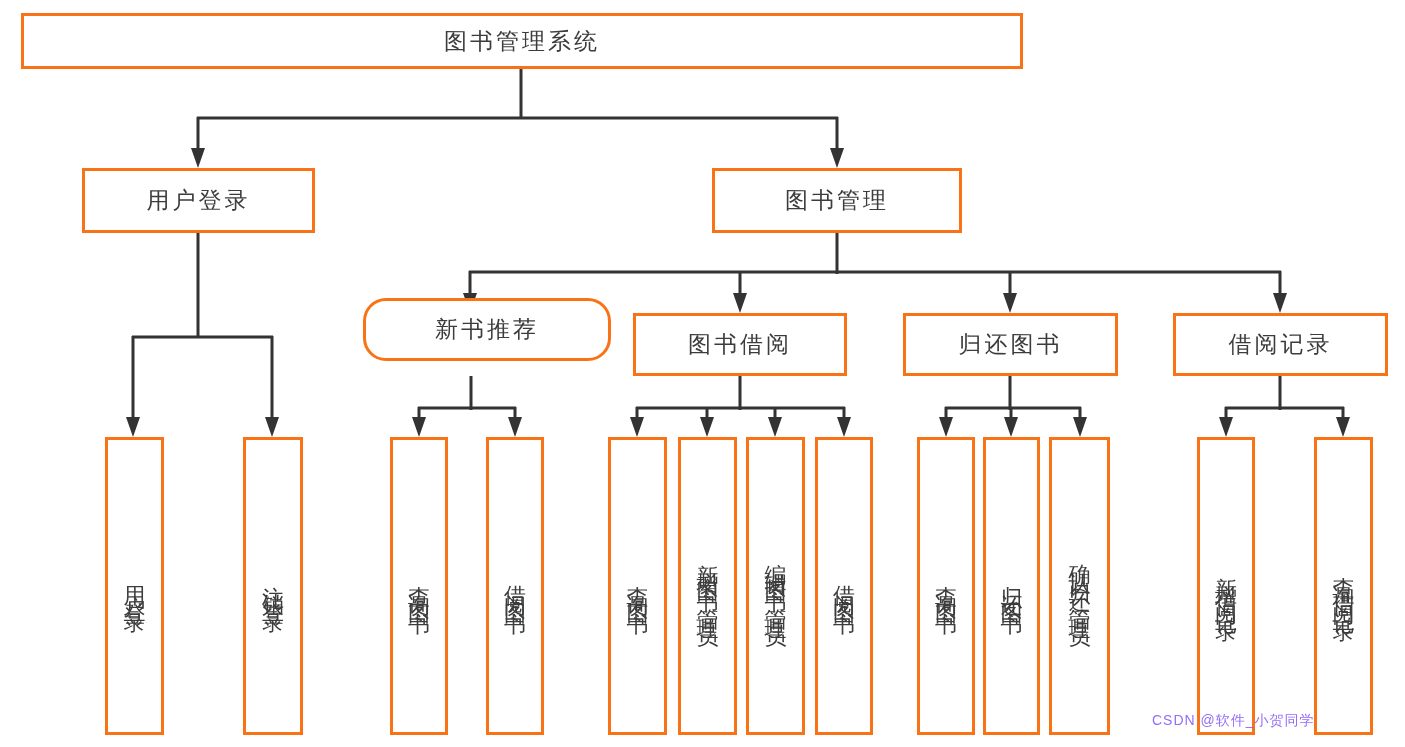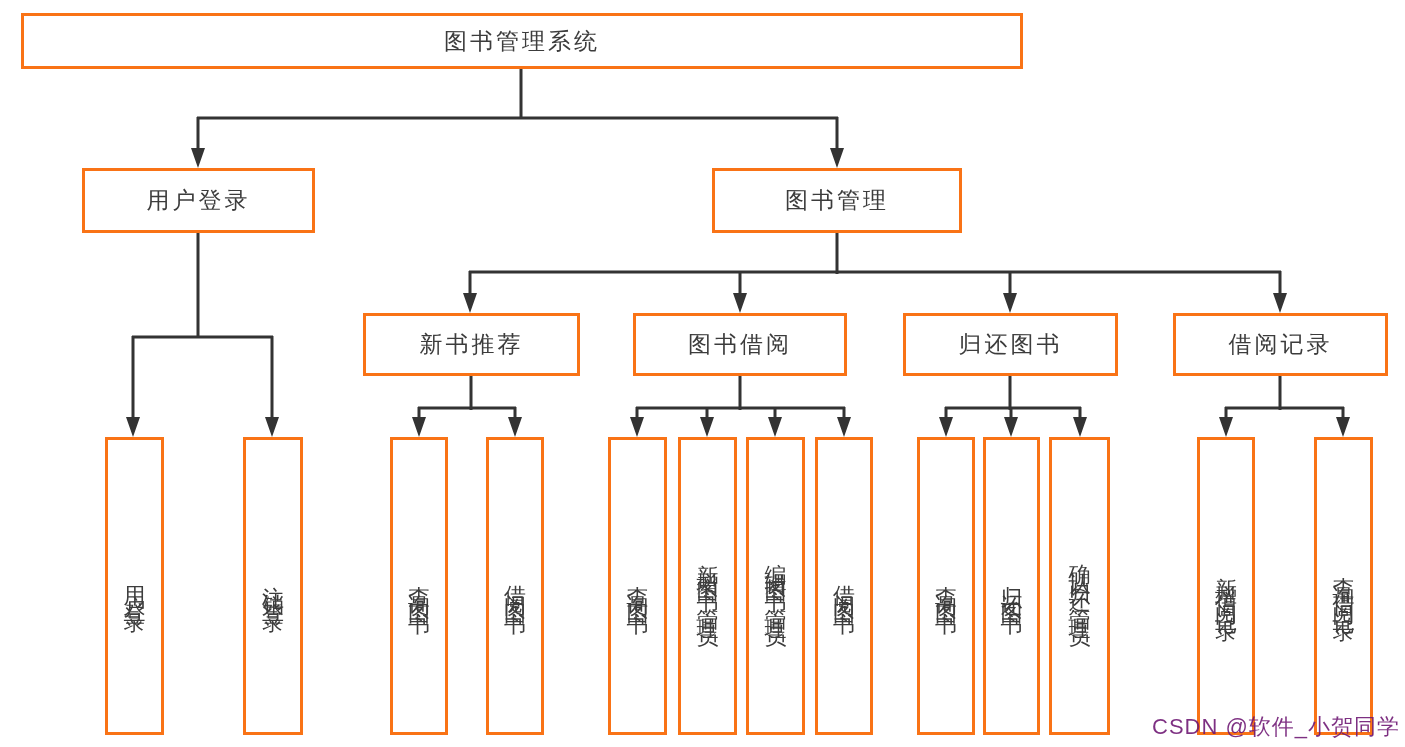--- a/index.html
+++ b/index.html
@@ -14,21 +14,21 @@
     color:#3c3c3c;
   }
   .h-node{font-size:23px;letter-spacing:3px;white-space:nowrap;}
   .v-node{
     font-size:22px;letter-spacing:9px;
     writing-mode:vertical-rl;text-orientation:mixed;
     line-height:1;
   }
   .watermark{
     position:absolute;left:1152px;top:712px;width:250px;
-    font-size:22px;color:#701a75;opacity:.9;white-space:nowrap;letter-spacing:1px;
+    font-size:14px;color:#8b5cf6;opacity:.9;white-space:nowrap;letter-spacing:1px;
   }
 </style>
 </head>
 <body>
 
 <div class="canvas">
 
   <svg class="connector-layer" viewBox="0 0 1405 747">
     <path d="M521 68V119 M197 118H838 M198 117V151 M837 117V151
          M198 232V338 M132 337H273 M133 336V420 M272 336V420
@@ -50,21 +50,21 @@
     <span>图书管理系统</span>
   </div>
 
   <div class="node h-node" style="left:82px;top:168px;width:233px;height:65px;">
     <span>用户登录</span>
   </div>
   <div class="node h-node" style="left:712px;top:168px;width:250px;height:65px;">
     <span>图书管理</span>
   </div>
 
-  <div class="node h-node" style="left:363px;top:313px;width:217px;height:63px;">
+  <div class="node h-node" style="left:363px;top:298px;width:248px;height:63px;border-radius:23px;">
     <span>新书推荐</span>
   </div>
   <div class="node h-node" style="left:633px;top:313px;width:214px;height:63px;">
     <span>图书借阅</span>
   </div>
   <div class="node h-node" style="left:903px;top:313px;width:215px;height:63px;">
     <span>归还图书</span>
   </div>
   <div class="node h-node" style="left:1173px;top:313px;width:215px;height:63px;">
     <span>借阅记录</span>

